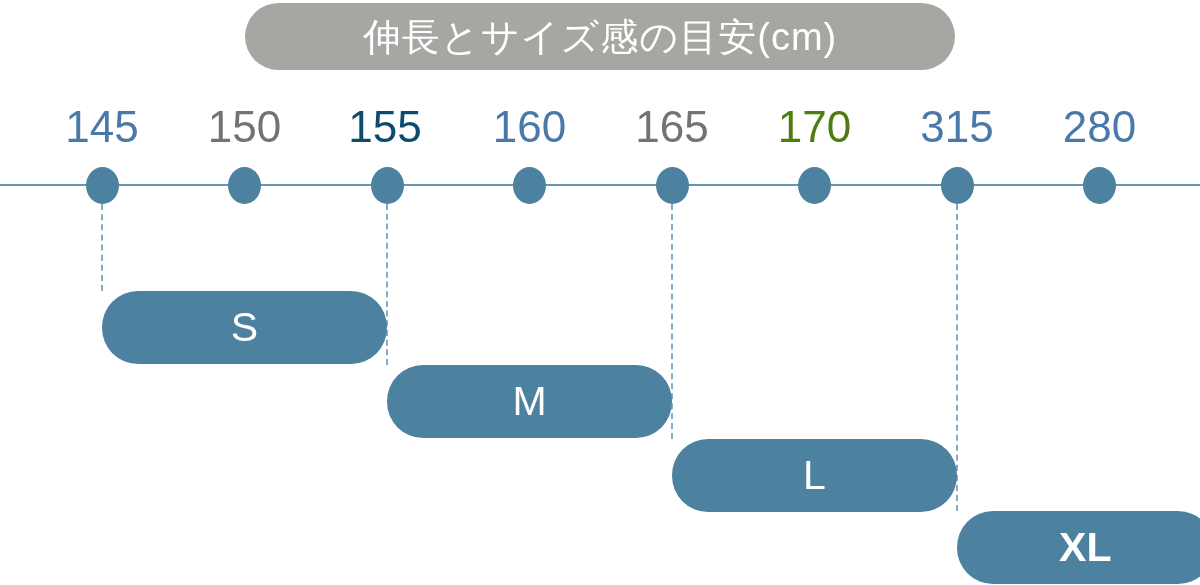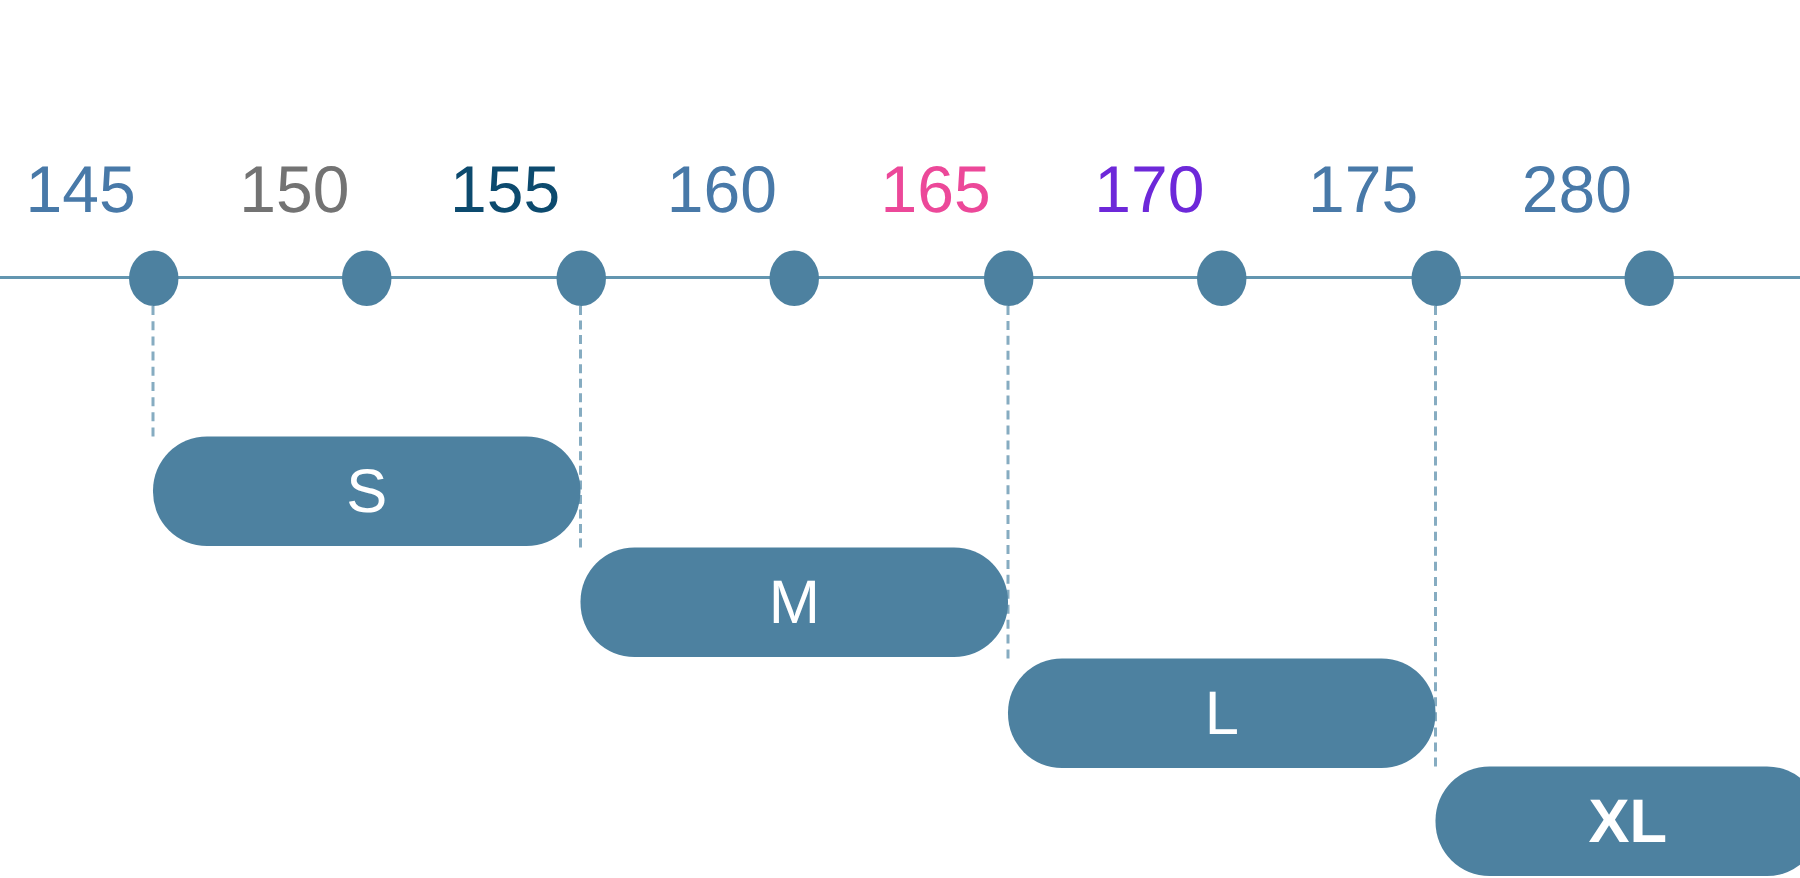--- a/index.html
+++ b/index.html
@@ -8,35 +8,38 @@
     background:#ffffff; overflow:hidden;
     font-family:"Liberation Sans","DejaVu Sans",sans-serif;
   }
   .banner {
     position:absolute; left:245px; top:3px; width:710px; height:67px;
     border-radius:34px; display:flex; align-items:center; justify-content:center;
   }
   .banner .title-text { font-size:38px; line-height:1; letter-spacing:1px; }
   .axis-line { position:absolute; left:0; top:184px; width:1200px; height:2px; }
   .tick-label {
-    position:absolute; top:103px; width:170px; text-align:left;
+    position:absolute; top:103px; width:170px; text-align:center;
     font-size:44px; line-height:1.1; font-weight:400;
   }
   .axis-dot { position:absolute; width:33px; height:37px; border-radius:50%; }
   .dash-line { position:absolute; width:0; border-left:2px dashed; }
   .size-bar {
     position:absolute; height:73px; border-radius:36px;
     display:flex; align-items:center; justify-content:center;
   }
   .size-bar .bar-label { font-size:41px; line-height:1; }
 </style>
 </head>
 <body>
 
 <div class="stage">
+  <div class="banner" id="banner" style="background: rgb(168, 166, 163);">
+    <span class="title-text" id="banner-text" style="color: rgb(255, 255, 255);">伸長とサイズ感の目安(cm)</span>
+  </div>
   <div class="axis-line" id="axis-line" style="background: rgb(99, 150, 176);"></div>
   <div id="guides-layer">
       <div class="dash-line" style="left: 101px; top: 204px; height: 87px; border-color: rgb(134, 172, 193);"></div>
       <div class="dash-line" style="left: 386px; top: 204px; height: 161px; border-color: rgb(134, 172, 193);"></div>
       <div class="dash-line" style="left: 671px; top: 204px; height: 235px; border-color: rgb(134, 172, 193);"></div>
       <div class="dash-line" style="left: 956px; top: 204px; height: 307px; border-color: rgb(134, 172, 193);"></div>
     </div>
   <div id="bars-layer">
       <div class="size-bar" style="left: 102px; width: 285px; top: 291px; height: 73px; background: rgb(77, 129, 160);">
         <span class="bar-label" style="color: rgb(255, 255, 255);">S</span>
@@ -53,22 +56,22 @@
     </div>
   <div id="ticks-layer">
       <div class="tick-label" style="left: 17px; color: rgb(72, 121, 168);">145</div>
       <div class="axis-dot" style="left: 85.5px; top: 166.5px; background: rgb(77, 129, 160);"></div>
       <div class="tick-label" style="left: 159.5px; color: #737373;">150</div>
       <div class="axis-dot" style="left: 228px; top: 166.5px; background: rgb(77, 129, 160);"></div>
       <div class="tick-label" style="left: 300px; color: #0c4a6e;">155</div>
       <div class="axis-dot" style="left: 370.5px; top: 166.5px; background: rgb(77, 129, 160);"></div>
       <div class="tick-label" style="left: 444.5px; color: rgb(72, 121, 168);">160</div>
       <div class="axis-dot" style="left: 513px; top: 166.5px; background: rgb(77, 129, 160);"></div>
-      <div class="tick-label" style="left: 587px; color: #ec4899;">165</div>
+      <div class="tick-label" style="left: 587px; color: #737373;">165</div>
       <div class="axis-dot" style="left: 655.5px; top: 166.5px; background: rgb(77, 129, 160);"></div>
-      <div class="tick-label" style="left: 729.5px; color: #6d28d9;">170</div>
+      <div class="tick-label" style="left: 729.5px; color: #4d7c0f;">170</div>
       <div class="axis-dot" style="left: 798px; top: 166.5px; background: rgb(77, 129, 160);"></div>
-      <div class="tick-label" style="left: 872px; color: rgb(72, 121, 168);">175</div>
+      <div class="tick-label" style="left: 872px; color: rgb(72, 121, 168);">315</div>
       <div class="axis-dot" style="left: 940.5px; top: 166.5px; background: rgb(77, 129, 160);"></div>
       <div class="tick-label" style="left: 1014.5px; color: rgb(72, 121, 168);">280</div>
       <div class="axis-dot" style="left: 1083px; top: 166.5px; background: rgb(77, 129, 160);"></div>
     </div>
 </div>
 
 </body></html>

